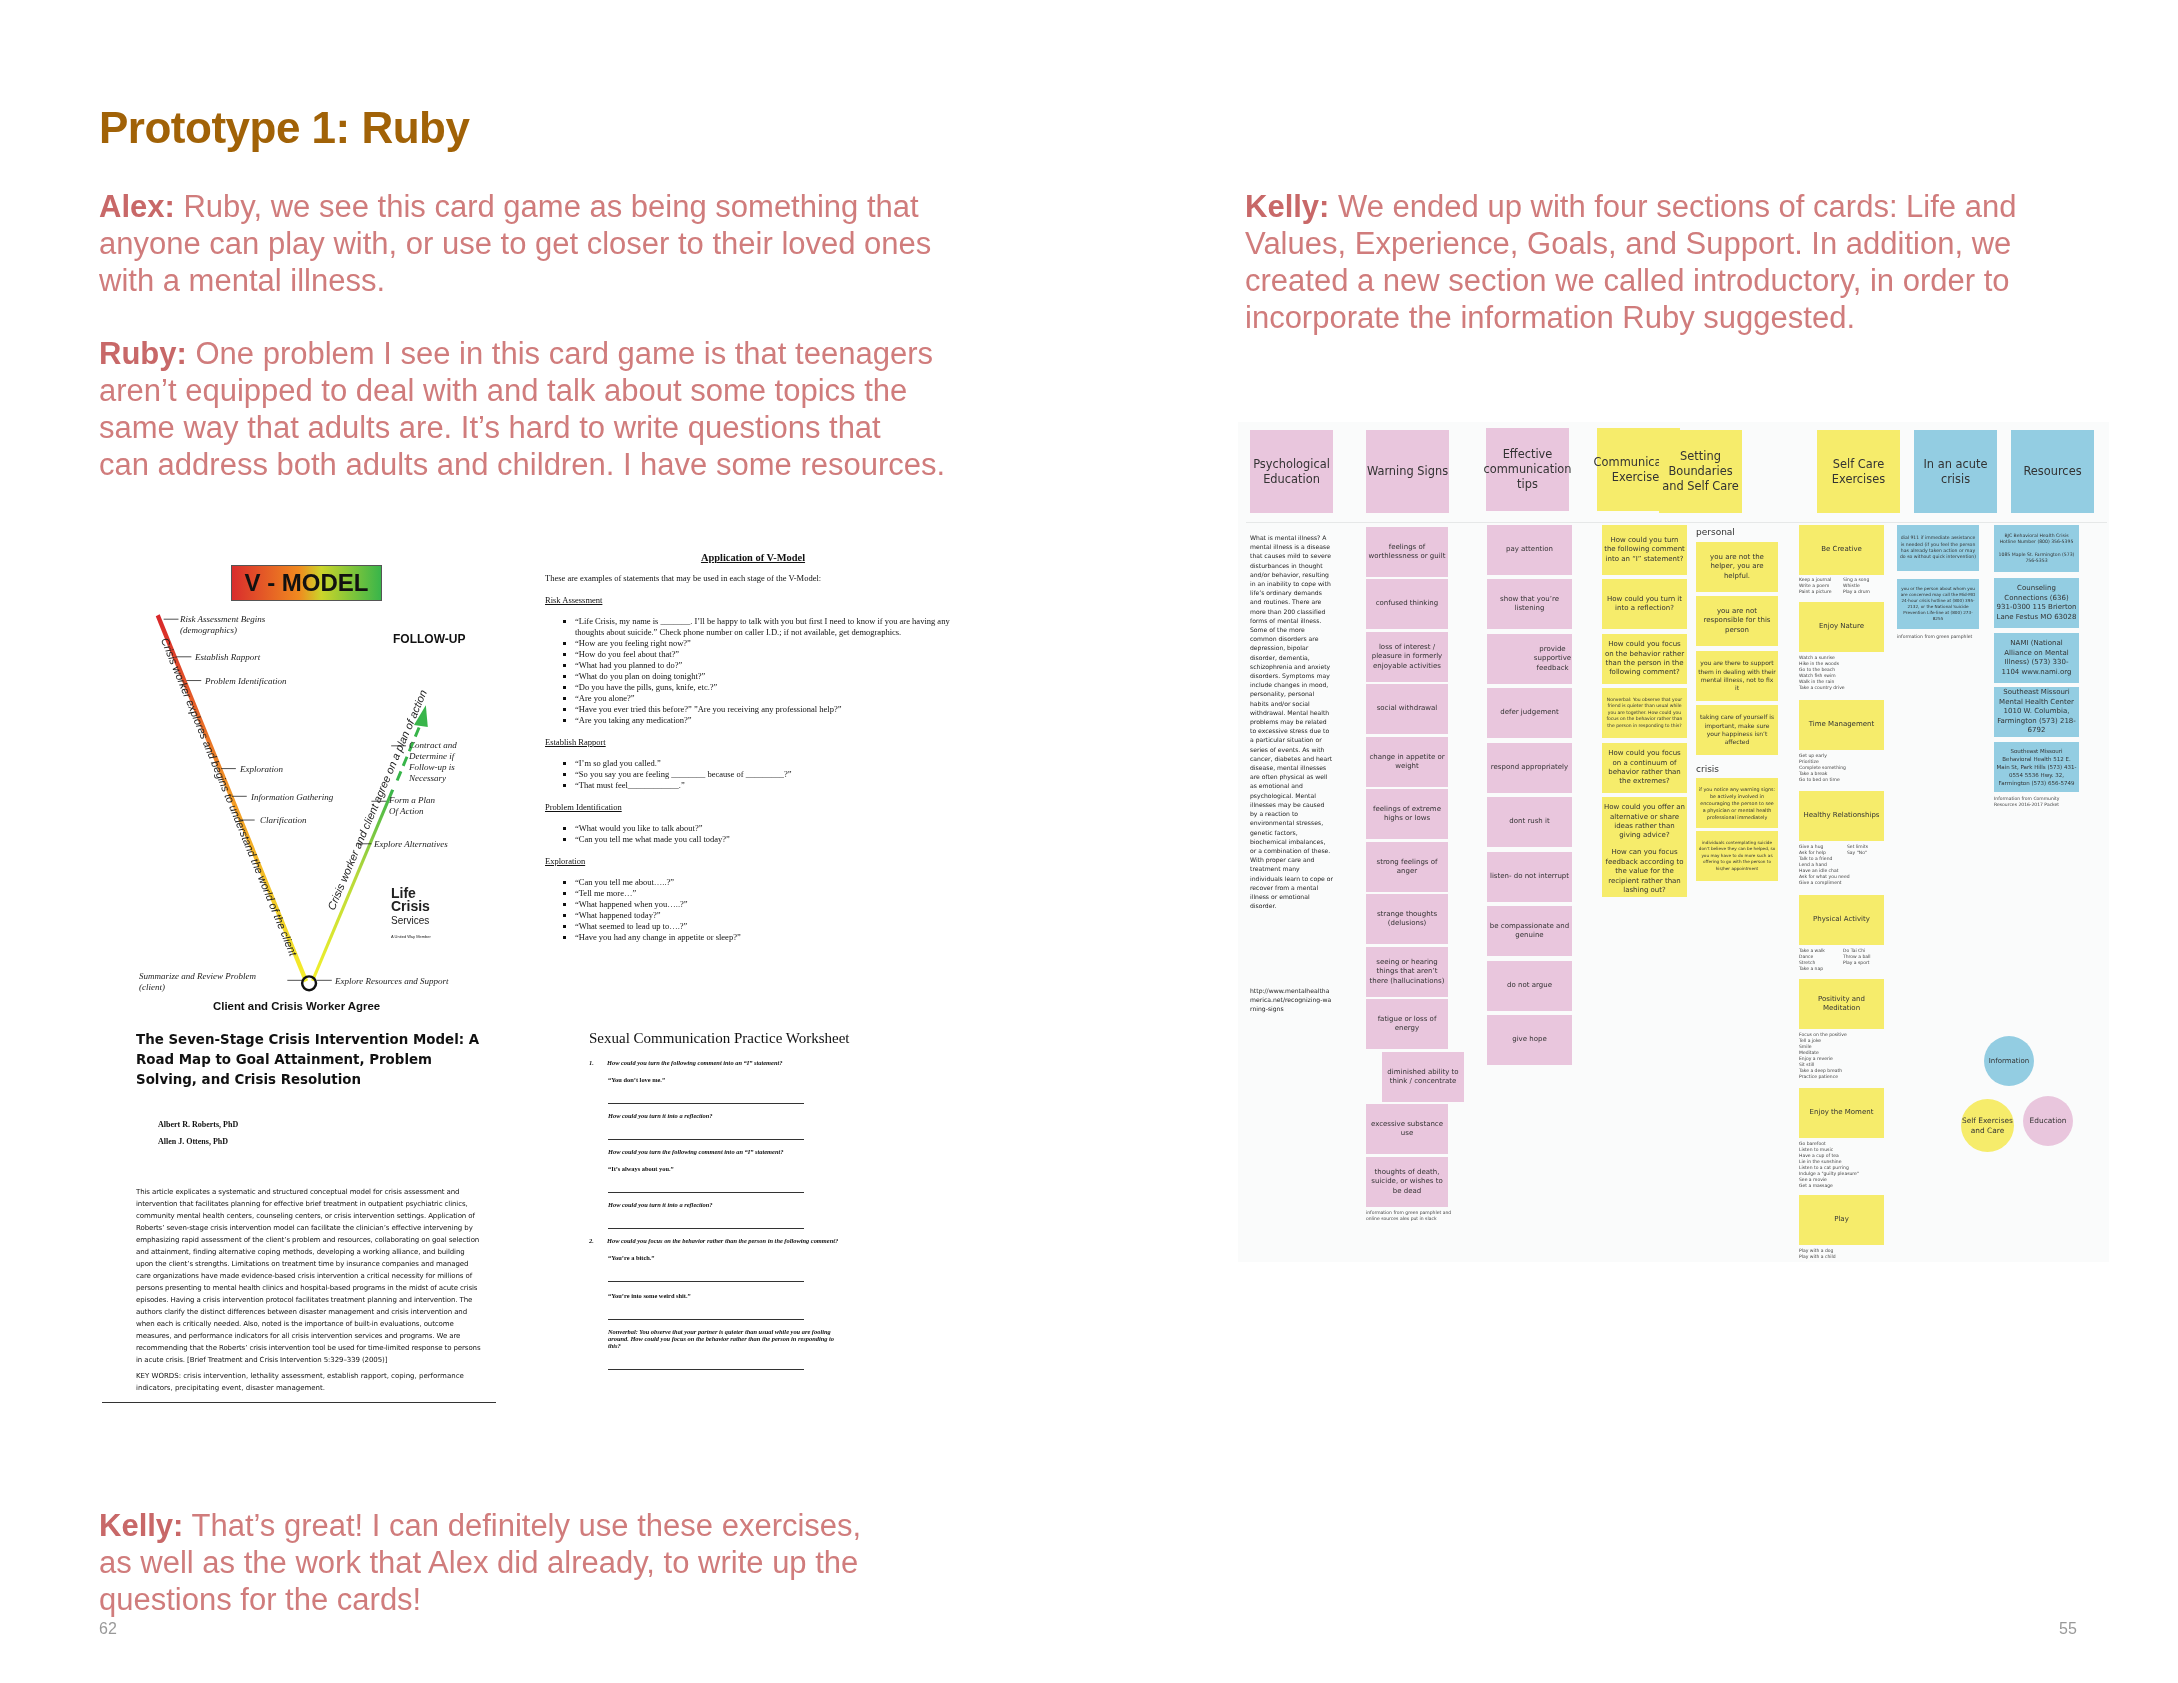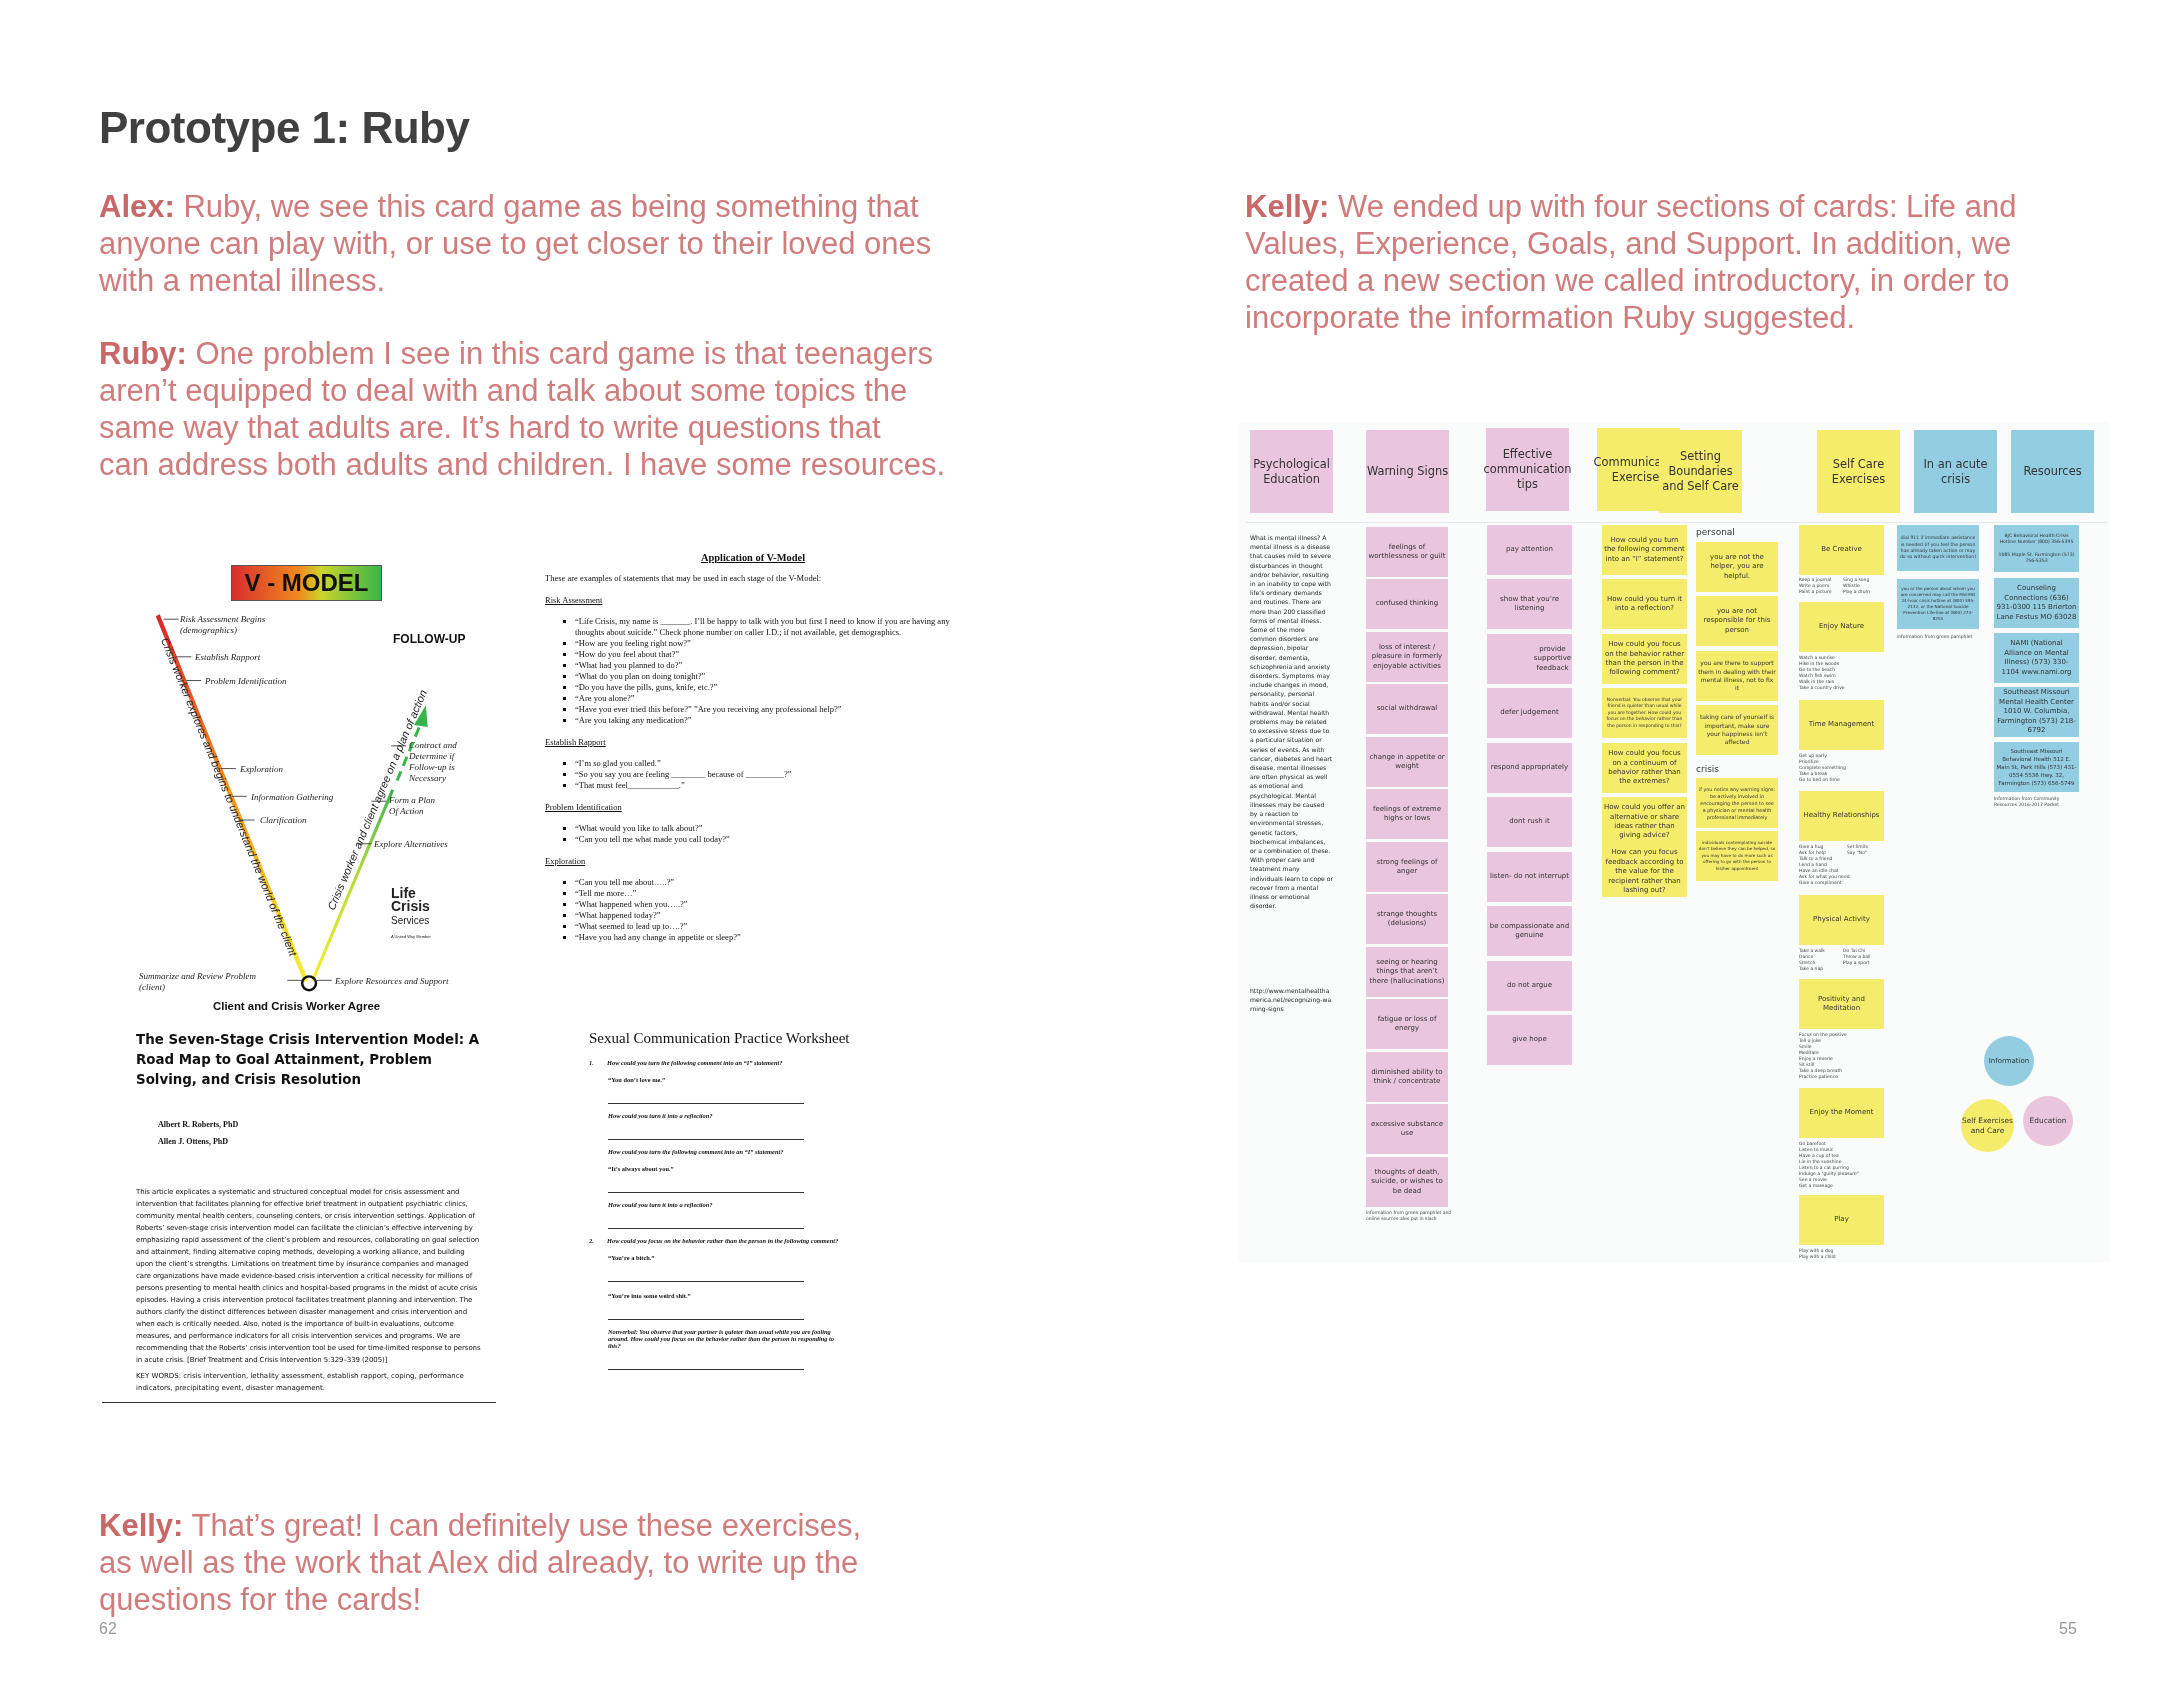--- a/index.html
+++ b/index.html
@@ -1,17 +1,17 @@
 <!DOCTYPE html>
 <html><head>
 <meta charset="utf-8">
 <style>
   html, body { margin:0; padding:0; background:#ffffff; }
   body { width:2178px; height:1683px; position:relative; overflow:hidden; font-family:"DejaVu Sans", sans-serif; }
-  .title { position:absolute; left:99px; top:103px; font-family:"Liberation Sans", sans-serif; font-weight:bold; font-size:44px; color:#404040; letter-spacing:-0.5px; }
+  .title { position:absolute; left:99px; top:103px; font-family:"Liberation Sans", sans-serif; font-weight:bold; font-size:44px; color:#a16207; letter-spacing:-0.5px; }
   .para { position:absolute; font-family:"Liberation Sans", sans-serif; font-size:31px; line-height:37px; color:#d07c7c; }
   .para b { font-weight:bold; color:#c86868; }
   .pagenum { position:absolute; font-family:"Liberation Sans", sans-serif; font-size:16px; color:#999999; }
 
   
   .vmodel { position:absolute; left:119px; top:545px; width:396px; height:465px; }
   .vmodel .badge { position:absolute; left:112px; top:20px; width:149px; height:34px; background:linear-gradient(90deg,#d92d2d,#f08a1f 45%,#cbd52a 60%,#39b54a); border:1px solid #555; font-family:"Liberation Sans",sans-serif; font-weight:bold; font-size:24px; line-height:34px; text-align:center; color:#111; }
   .vmodel .lbl { position:absolute; font-family:"Liberation Serif",serif; font-style:italic; font-size:9px; color:#222; white-space:nowrap; }
   .vmodel .bold { position:absolute; font-family:"Liberation Sans",sans-serif; font-weight:bold; font-size:12px; color:#111; white-space:nowrap; }
   .vmodel .rot { position:absolute; font-family:"Liberation Sans",sans-serif; font-style:italic; font-size:11px; color:#222; white-space:nowrap; transform-origin:left top; }
@@ -243,21 +243,21 @@
   <div class="card pink" style="left:128px; top:105px;">feelings of worthlessness or guilt</div>
   <div class="card pink" style="left:128px; top:157px;">confused thinking</div>
   <div class="card pink" style="left:128px; top:210px;">loss of interest / pleasure in formerly enjoyable activities</div>
   <div class="card pink" style="left:128px; top:262px;">social withdrawal</div>
   <div class="card pink" style="left:128px; top:315px;">change in appetite or weight</div>
   <div class="card pink" style="left:128px; top:367px;">feelings of extreme highs or lows</div>
   <div class="card pink" style="left:128px; top:420px;">strong feelings of anger</div>
   <div class="card pink" style="left:128px; top:472px;">strange thoughts (delusions)</div>
   <div class="card pink" style="left:128px; top:525px;">seeing or hearing things that aren’t there (hallucinations)</div>
   <div class="card pink" style="left:128px; top:577px;">fatigue or loss of energy</div>
-  <div class="card pink" style="left:128px; top:630px;">diminished ability to think / concentrate</div>
+  <div class="card pink" style="left:144px; top:630px;">diminished ability to think / concentrate</div>
   <div class="card pink" style="left:128px; top:682px;">excessive substance use</div>
   <div class="card pink" style="left:128px; top:735px;">thoughts of death, suicide, or wishes to be dead</div>
   <div class="tiny" style="left:128px; top:788px; width:89px;">information from green pamphlet and online sources alex put in slack</div>
 
   <div class="card pink" style="left:249px; top:103px; width:85px; height:50px;">pay attention</div>
   <div class="card pink" style="left:249px; top:157px; width:85px; height:50px;">show that you’re listening</div>
   <div class="card pink" style="left:249px; top:212px; width:85px; height:50px;padding-left:48px;">provide supportive feedback</div>
   <div class="card pink" style="left:249px; top:266px; width:85px; height:50px;">defer judgement</div>
   <div class="card pink" style="left:249px; top:321px; width:85px; height:50px;">respond appropriately</div>
   <div class="card pink" style="left:249px; top:375px; width:85px; height:50px;">dont rush it</div>

